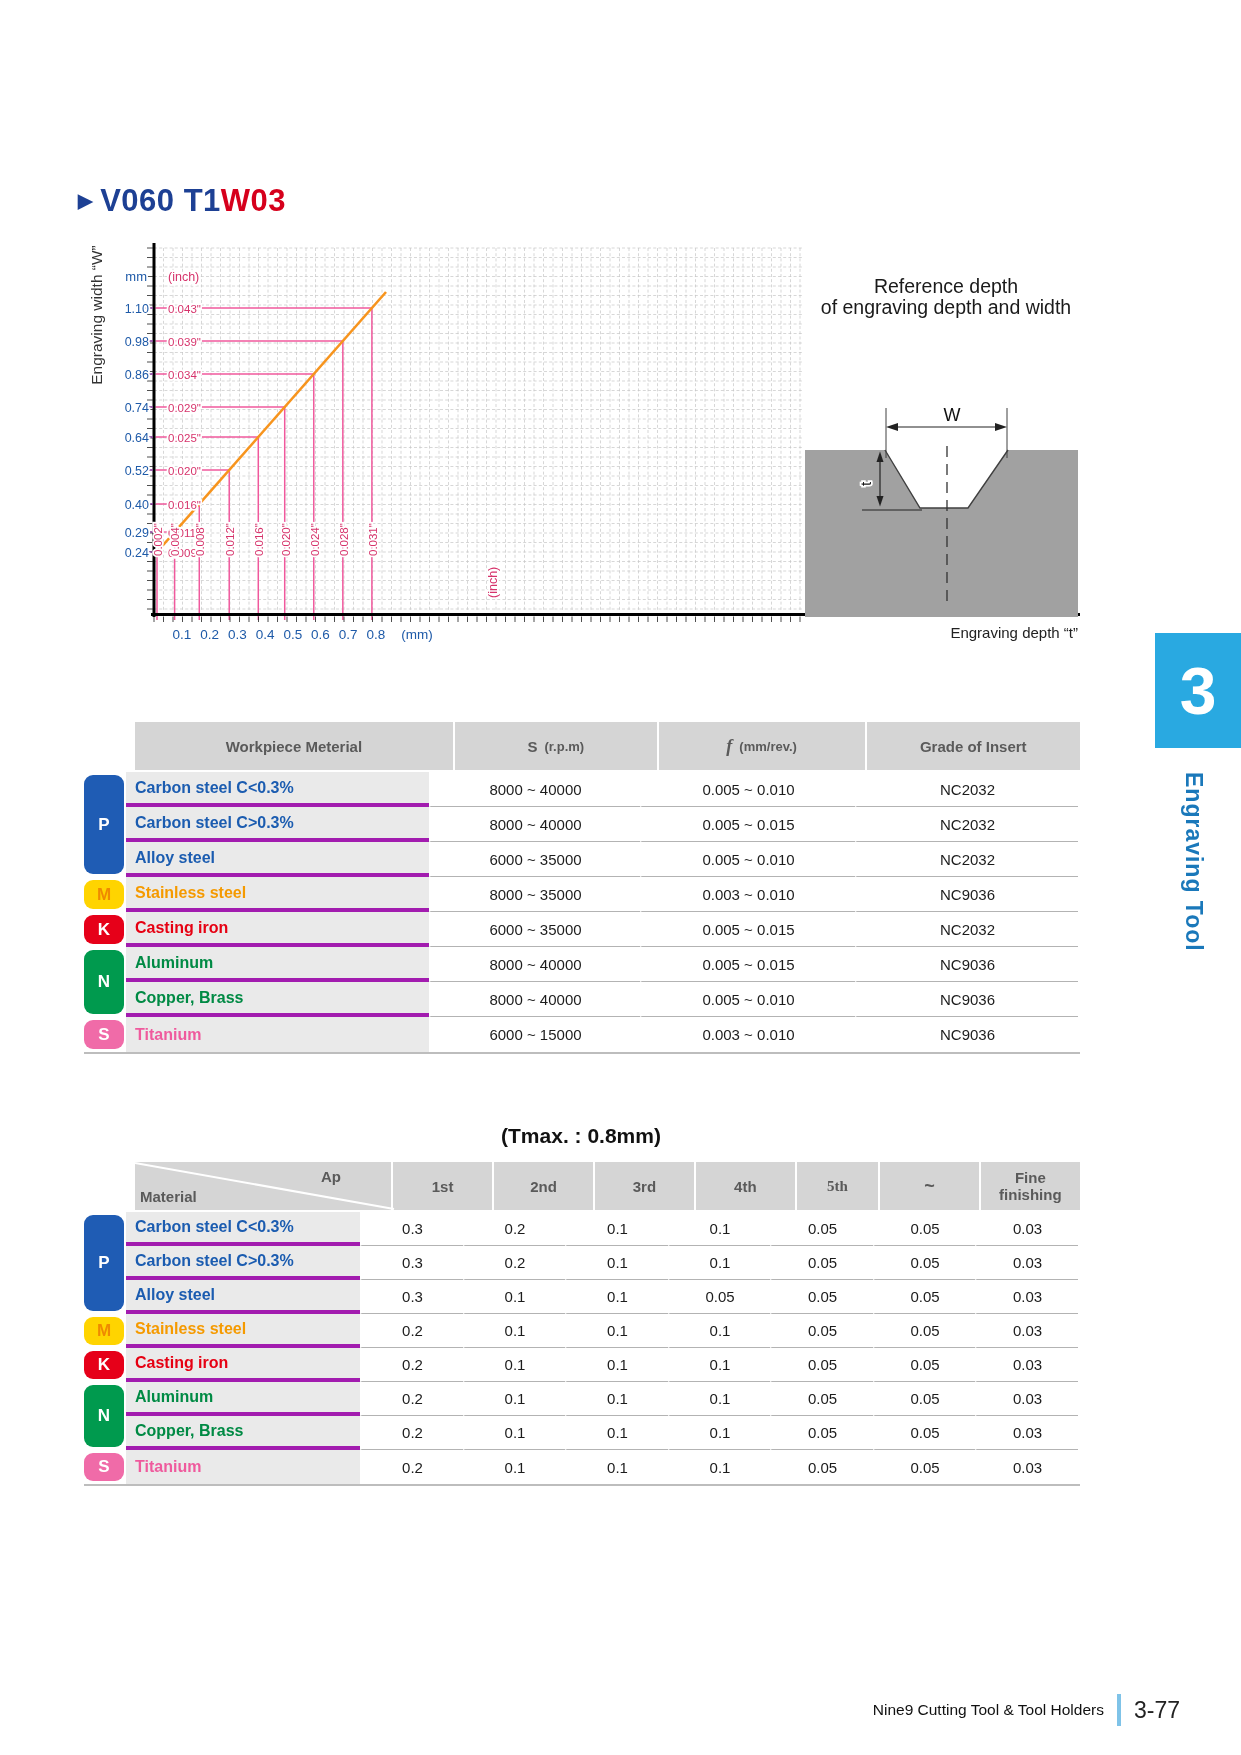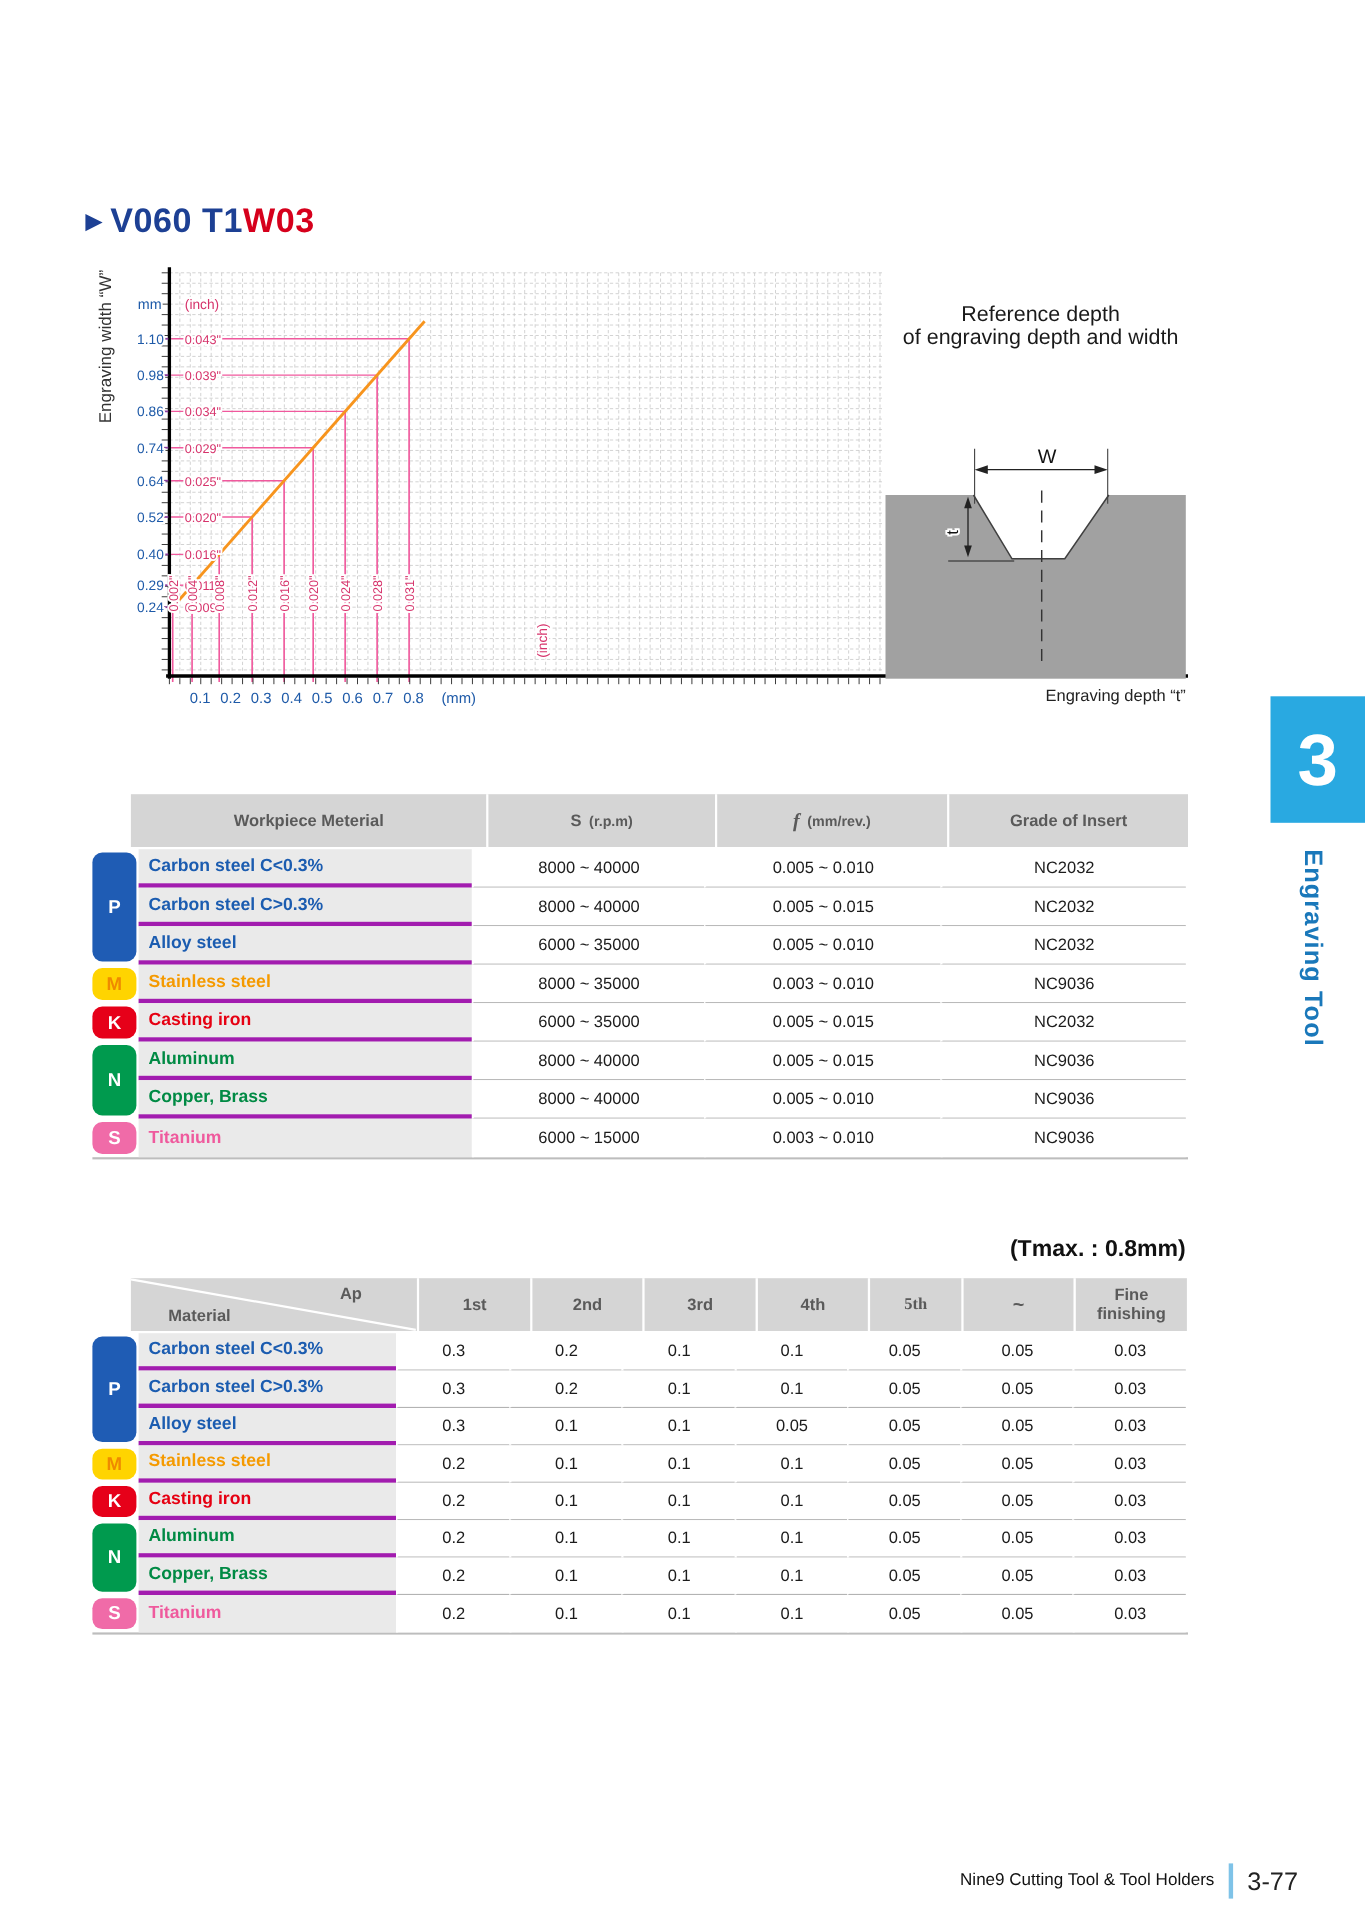--- a/index.html
+++ b/index.html
@@ -19,41 +19,41 @@
   .depth-caption{position:absolute;left:858px;top:624px;width:220px;text-align:right;font-size:15px;color:#222;}
 
   .side-tab{position:absolute;left:1155px;top:633px;width:86px;height:115px;
             display:flex;align-items:center;justify-content:center;}
   .side-num{color:#fff;font-size:66px;font-weight:bold;}
   .side-label{position:absolute;left:1180px;top:772px;writing-mode:vertical-rl;
               font-size:23px;font-weight:bold;color:#1a78ba;letter-spacing:1px;}
 
   .dtable{position:absolute;left:84px;width:996px;}
   #t1{top:722px;}  #t2{top:1162px;}
-  .thead{display:flex;margin-bottom:2px;padding-left:35px;}
+  .thead{display:flex;margin-left:16px;margin-bottom:2px;padding-left:35px;}
   .th{background:#d5d5d5;color:#5a5a5a;font-weight:bold;font-size:15px;
       display:flex;align-items:center;justify-content:center;box-sizing:border-box;}
   .th + .th{border-left:2px solid #fff;}
   .th .sub{font-size:13px;margin-left:7px;}
   .th .flab{font-family:"Liberation Serif",serif;font-style:italic;font-size:18px;}
   .th.corner{position:relative;}
   .corner .c-ap{position:absolute;right:50px;top:6px;}
-  .corner .c-mat{position:absolute;left:34px;bottom:5px;}
+  .corner .c-mat{position:absolute;left:5px;bottom:5px;}
   .corner svg{position:absolute;left:0;top:0;}
   .tbody{position:relative;border-bottom:2px solid #bdbdbd;margin-left:0;}
   .rows{margin-left:42px;}
   .trow{display:flex;}
   .tc{box-sizing:border-box;display:flex;align-items:center;}
   .tc.mat{background:#eaeaea;padding-left:9px;font-weight:bold;font-size:16px;border-bottom:4px solid #a21caf;}
   .tc.num{justify-content:center;font-size:15px;color:#1c1c1c;border-bottom:1px solid #b3b3b3;
           border-left:2px solid #fff;background:#fff;}
   .trow:last-child .tc{border-bottom:none;}
   .gtab{position:absolute;left:0;width:40px;border-radius:9px;
         display:flex;align-items:center;justify-content:center;font-weight:bold;font-size:17px;}
-  .tmax{position:absolute;left:84px;top:1124px;width:994px;text-align:right;
+  .tmax{position:absolute;left:84px;top:1124px;width:994px;text-align:center;
         font-size:21px;font-weight:bold;color:#111;}
 
   .footer{position:absolute;right:61px;top:1694px;display:flex;align-items:center;gap:13px;}
   .f-left{font-size:15.5px;color:#111;}
   .fbar{width:4px;height:32px;background:#7fc3e8;}
   .fpage{font-size:23px;color:#222;}
 </style>
 </head>
 <body>
 

